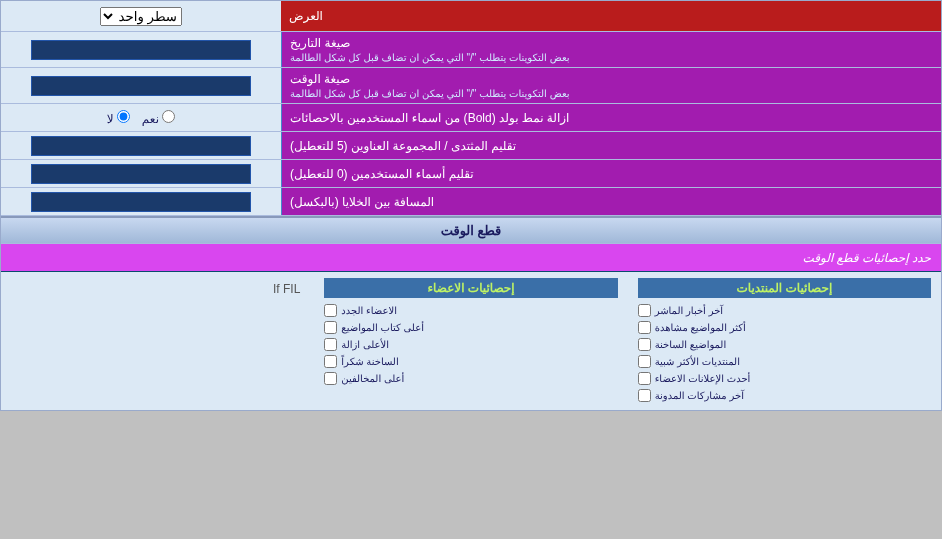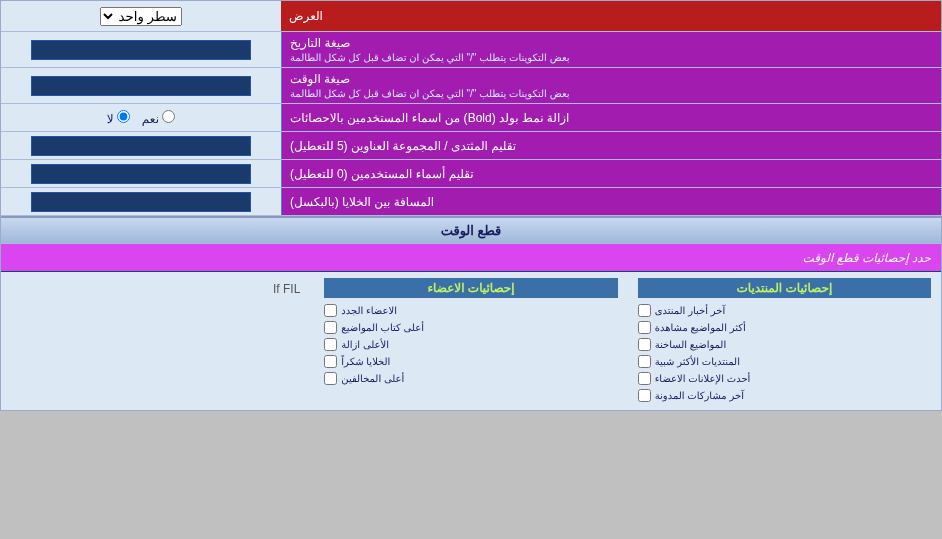--- a/index.html
+++ b/index.html
@@ -263,21 +263,21 @@
   </div>
 
   <div class="checkboxes-area">
     <div class="checkboxes-grid">
 
       <div class="checkbox-col">
         <div class="checkbox-col-header">
           <span>إحصائيات المنتديات</span>
         </div>
         <div class="checkbox-item">
-          <label><span>آخر أخبار المنتدى</span></label>
+          <label><span>آخر أخبار الماشر</span></label>
           <input type="checkbox" style="">
         </div>
         <div class="checkbox-item">
           <label><span>أكثر المواضيع مشاهدة</span></label>
           <input type="checkbox" style="">
         </div>
         <div class="checkbox-item">
           <label><span>المواضيع الساخنة</span></label>
           <input type="checkbox" style="">
         </div>
@@ -305,21 +305,21 @@
         </div>
         <div class="checkbox-item">
           <label><span>أعلى كتاب المواضيع</span></label>
           <input type="checkbox" style="">
         </div>
         <div class="checkbox-item">
           <label><span>الأعلى ازالة</span></label>
           <input type="checkbox" style="">
         </div>
         <div class="checkbox-item">
-          <label><span>الخلايا شكراً</span></label>
+          <label><span>الساخنة شكراً</span></label>
           <input type="checkbox" style="">
         </div>
         <div class="checkbox-item">
           <label><span>أعلى المخالفين</span></label>
           <input type="checkbox" style="">
         </div>
       </div>
 
       <div class="checkbox-col">
         <div style="color: #555; font-size: 12px; padding: 4px; text-align: right;">If FIL</div>

